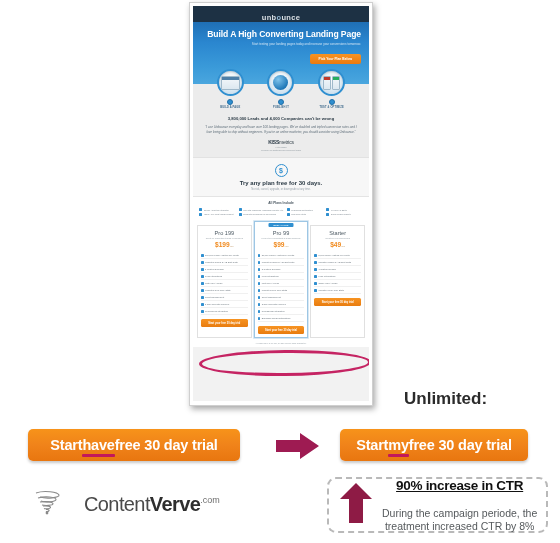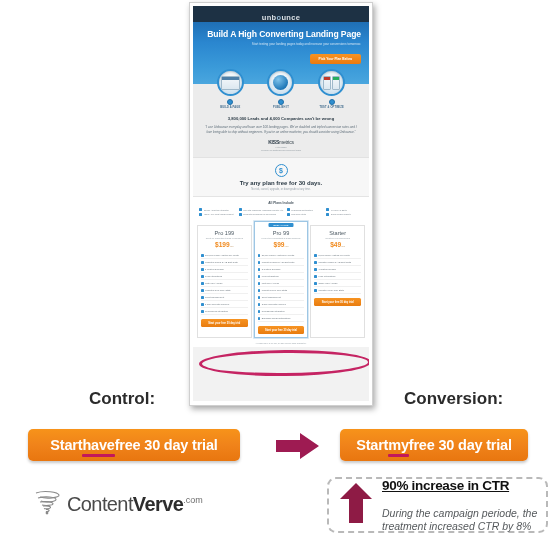--- a/index.html
+++ b/index.html
@@ -144,26 +144,26 @@
 
   
   .arrow-wrap { position:absolute; left:274px; top:430px; width:48px; height:32px; }
 
   
   .result-box {
     position:absolute; left:327px; top:477px; width:221px; height:56px;
     border:2px dashed #b9b9b9; border-radius:9px; background:#fff;
     display:flex; align-items:center; padding:6px 8px 6px 10px; gap:9px;
   }
-  .res-text { display:flex; flex-direction:column; gap:14px; }
+  .res-text { display:flex; flex-direction:column; gap:14px;text-align:center; }
   .res-h { font-size:13.5px; font-weight:700; color:#111; text-decoration:underline; letter-spacing:-.3px;}
-  .res-s { font-size:10.5px; font-style:italic; color:#55595c; line-height:12.5px; }
-
-  
-  .cv-logo { position:absolute; left:34px; top:489px; display:flex; align-items:center; gap:5px; }
+  .res-s { font-size:10.5px; color:#55595c; line-height:12.5px; }
+
+  
+  .cv-logo { position:absolute; left:34px; top:489px; display:flex; align-items:center; gap:22px; }
   .cv-text { font-size:20px; color:#4a4a4a; letter-spacing:-.6px; }
   .cv-text b { color:#2e2e2e; font-weight:700; }
   .cv-dot { font-size:9px; color:#6e6e6e; vertical-align:super; letter-spacing:0; }
 </style>
 </head>
 <body>
 
 <div id="root">
 
   <div class="shot-frame">
@@ -403,22 +403,21 @@
 
       </div>
 
       <div class="ub-foot">All plans have a no-risk, 30 day money back guarantee.</div>
 
       <div class="ellipse-hl"></div>
 
     </div>
   </div>
 
-  <div class="lbl-control">Control:</div>
-  <div class="lbl-treatment">Conversion:</div>
+  <div class="lbl-treatment">Unlimited:</div>
 
   <div class="cta cta-control">
     <span>Start </span>
       <span class="uline">have</span>
       <span> free 30 day trial</span>
   </div>
 
   <div class="cta cta-treatment">
     <span>Start </span>
       <span class="uline">my</span>

